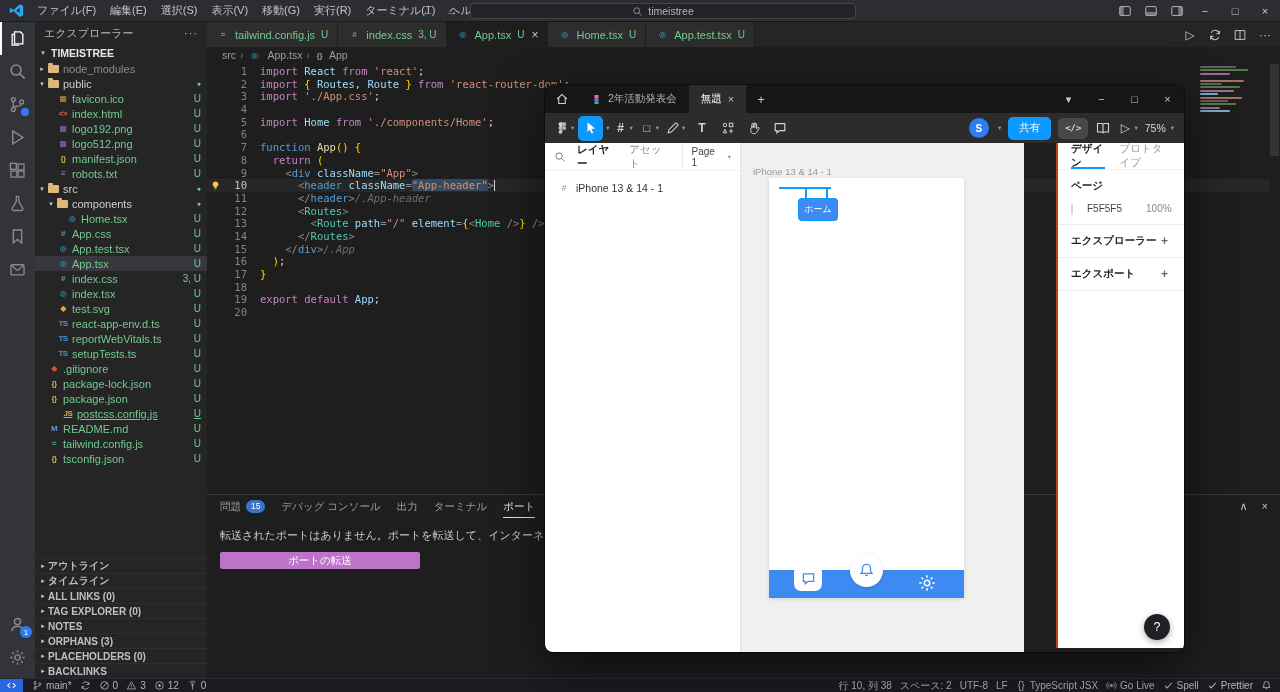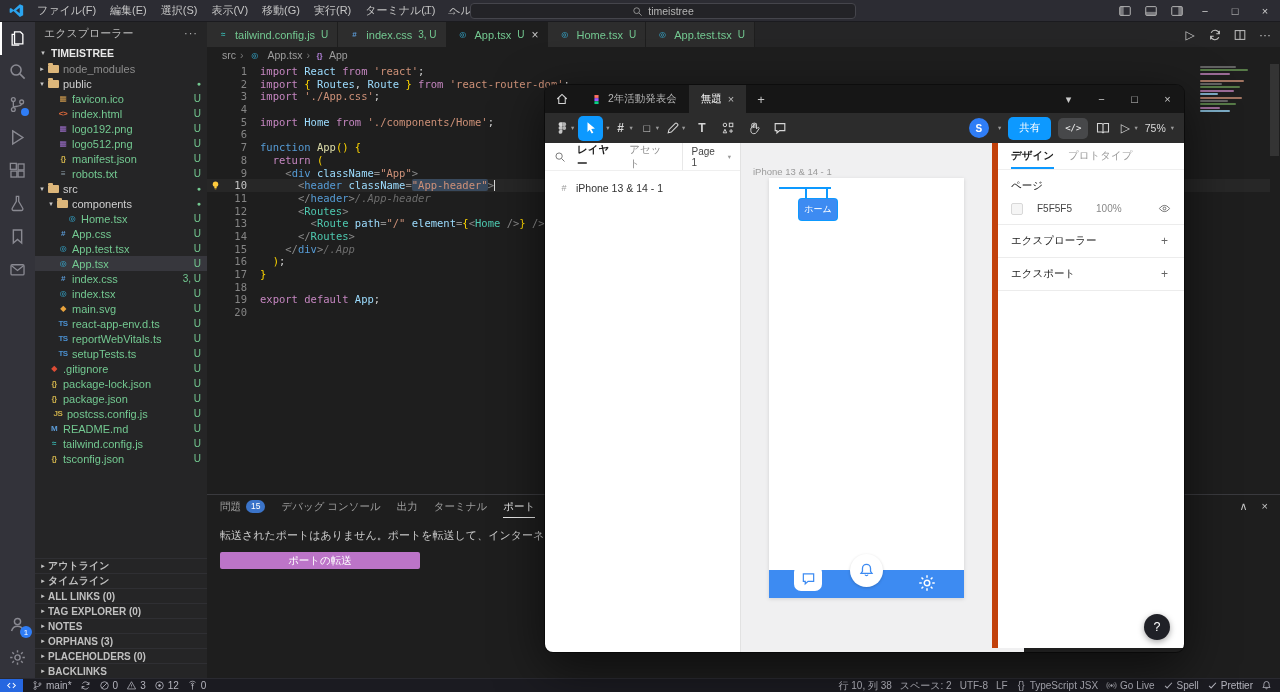--- a/index.html
+++ b/index.html
@@ -154,25 +154,25 @@
 .vline.v1{left:36px}.vline.v2{left:57px}
 .home-btn{position:absolute;left:30px;top:21px;width:38px;height:21px;background:var(--design-blue);border-radius:3px;color:#fff;font-size:9px;display:flex;align-items:center;justify-content:center;box-shadow:0 0 0 1px var(--figma-blue)}
 .navbar{position:absolute;left:0;right:0;bottom:0;height:28px;background:var(--design-blue)}
 .nav-chat{position:absolute;left:25px;bottom:7px;width:28px;height:26px;background:#fff;border-radius:7px;display:flex;align-items:center;justify-content:center;color:var(--design-blue)}
 .nav-chat .icon{width:15px;height:15px}
 .nav-bell{position:absolute;left:81px;bottom:11px;width:33px;height:33px;background:#fff;border-radius:50%;box-shadow:0 1px 3px rgba(0,0,0,.18);display:flex;align-items:center;justify-content:center;color:var(--design-blue)}
 .nav-bell .icon{width:17px;height:17px}
 .nav-gear{position:absolute;right:27px;bottom:5px;width:20px;height:20px;color:#fff}
 .nav-gear .icon{width:20px;height:20px}
 
-.fg-right-panel{position:absolute;right:0;top:58px;width:192px;bottom:4px;background:#fff;color:#333;border-left:6px solid #c2410c}
+.fg-right-panel{position:absolute;right:0;top:58px;width:128px;bottom:4px;background:#fff;color:#333;border-left:2px solid #c2410c}
 .fg-rtabs{height:27px;display:flex;align-items:center;gap:14px;padding:0 13px;border-bottom:1px solid #efefef;font-size:10.5px;color:#9a9a9a}
 .fg-rtabs .act{color:#1c1c1c;font-weight:bold;box-shadow:inset 0 -2px 0 var(--figma-blue);height:100%;display:flex;align-items:center}
 .fg-sec{padding:9px 13px 9px;border-bottom:1px solid #ececec}
-.fg-sec-title{font-size:10.5px;font-weight:normal;color:#222;display:flex;align-items:flex-start}
+.fg-sec-title{font-size:10.5px;font-weight:bold;color:#222;display:flex;align-items:flex-start}
 .fg-sec-action{margin-left:auto;color:#666;font-size:12px;display:inline-flex;width:13px;height:13px;align-items:center;justify-content:center}
 .page-row{display:flex;align-items:center;gap:14px;margin-top:9px;font-size:10px;color:#444}
 .swatch{width:12px;height:12px;border:1px solid #d8d8d8;background:#F5F5F5;border-radius:2px}
 .pct{margin-left:10px;color:#888}
 .eye{margin-left:auto;color:#666;width:13px;height:13px}
 .fg-help{position:absolute;right:14px;bottom:12px;width:26px;height:26px;border-radius:50%;background:#202127;color:#fff;display:flex;align-items:center;justify-content:center;font-size:12.5px;box-shadow:0 2px 6px rgba(0,0,0,.35)}
 </style>
 </head>
 <body>
 
@@ -429,21 +429,21 @@
         </div>
         <div class="trow" style="padding-left: 11px;">
           <span class="twist"></span>
           <span class="ficon" style="color: rgb(53, 183, 224);">◎</span>
           <span class="tname">index.tsx</span>
           <span class="ubadge">U</span>
         </div>
         <div class="trow" style="padding-left: 11px;">
           <span class="twist"></span>
           <span class="ficon" style="color: rgb(232, 163, 61);">◆</span>
-          <span class="tname">main.svg</span>
+          <span class="tname">test.svg</span>
           <span class="ubadge">U</span>
         </div>
         <div class="trow" style="padding-left: 11px;">
           <span class="twist"></span>
           <span class="ficon" style="color: rgb(74, 143, 208);">TS</span>
           <span class="tname">react-app-env.d.ts</span>
           <span class="ubadge">U</span>
         </div>
         <div class="trow" style="padding-left: 11px;">
           <span class="twist"></span>
@@ -468,21 +468,21 @@
           <span class="ficon" style="color: rgb(203, 174, 74);">{}</span>
           <span class="tname">package-lock.json</span>
           <span class="ubadge">U</span>
         </div>
         <div class="trow" style="padding-left: 2px;">
           <span class="twist"></span>
           <span class="ficon" style="color: rgb(203, 174, 74);">{}</span>
           <span class="tname">package.json</span>
           <span class="ubadge">U</span>
         </div>
-        <div class="trow" style="padding-left: 6px;">
+        <div class="trow" style="padding-left: 16px; text-decoration: underline;">
           <span class="twist"></span>
           <span class="ficon" style="color: rgb(203, 174, 74);">JS</span>
           <span class="tname">postcss.config.js</span>
           <span class="ubadge">U</span>
         </div>
         <div class="trow" style="padding-left: 2px;">
           <span class="twist"></span>
           <span class="ficon" style="color: rgb(92, 155, 214);">M</span>
           <span class="tname">README.md</span>
           <span class="ubadge">U</span>

